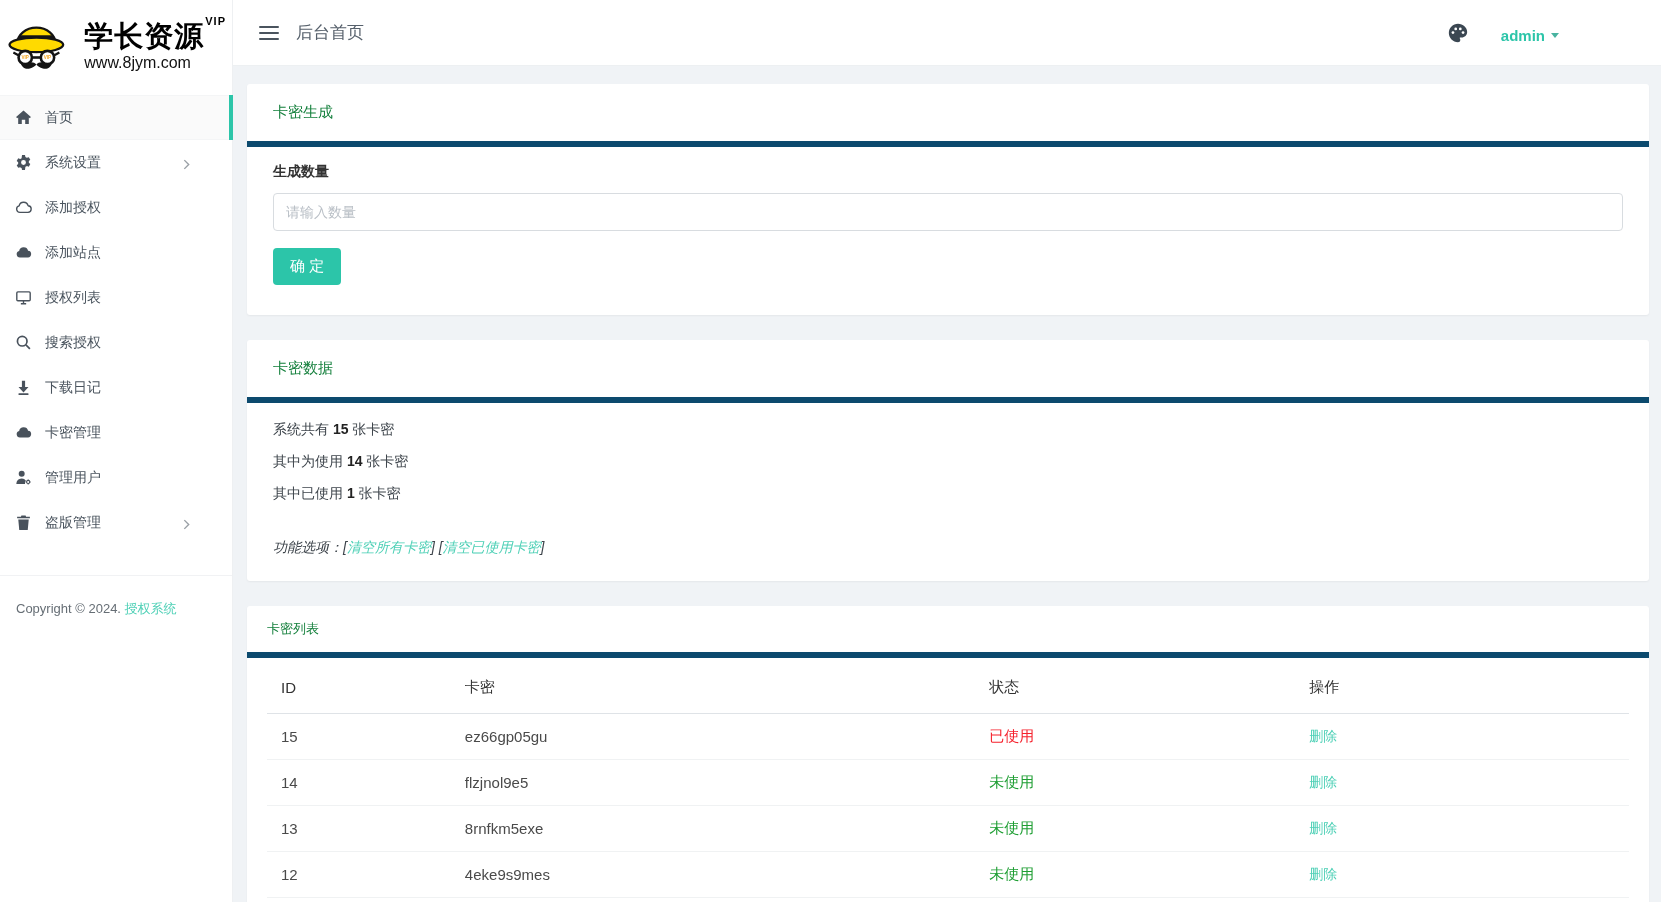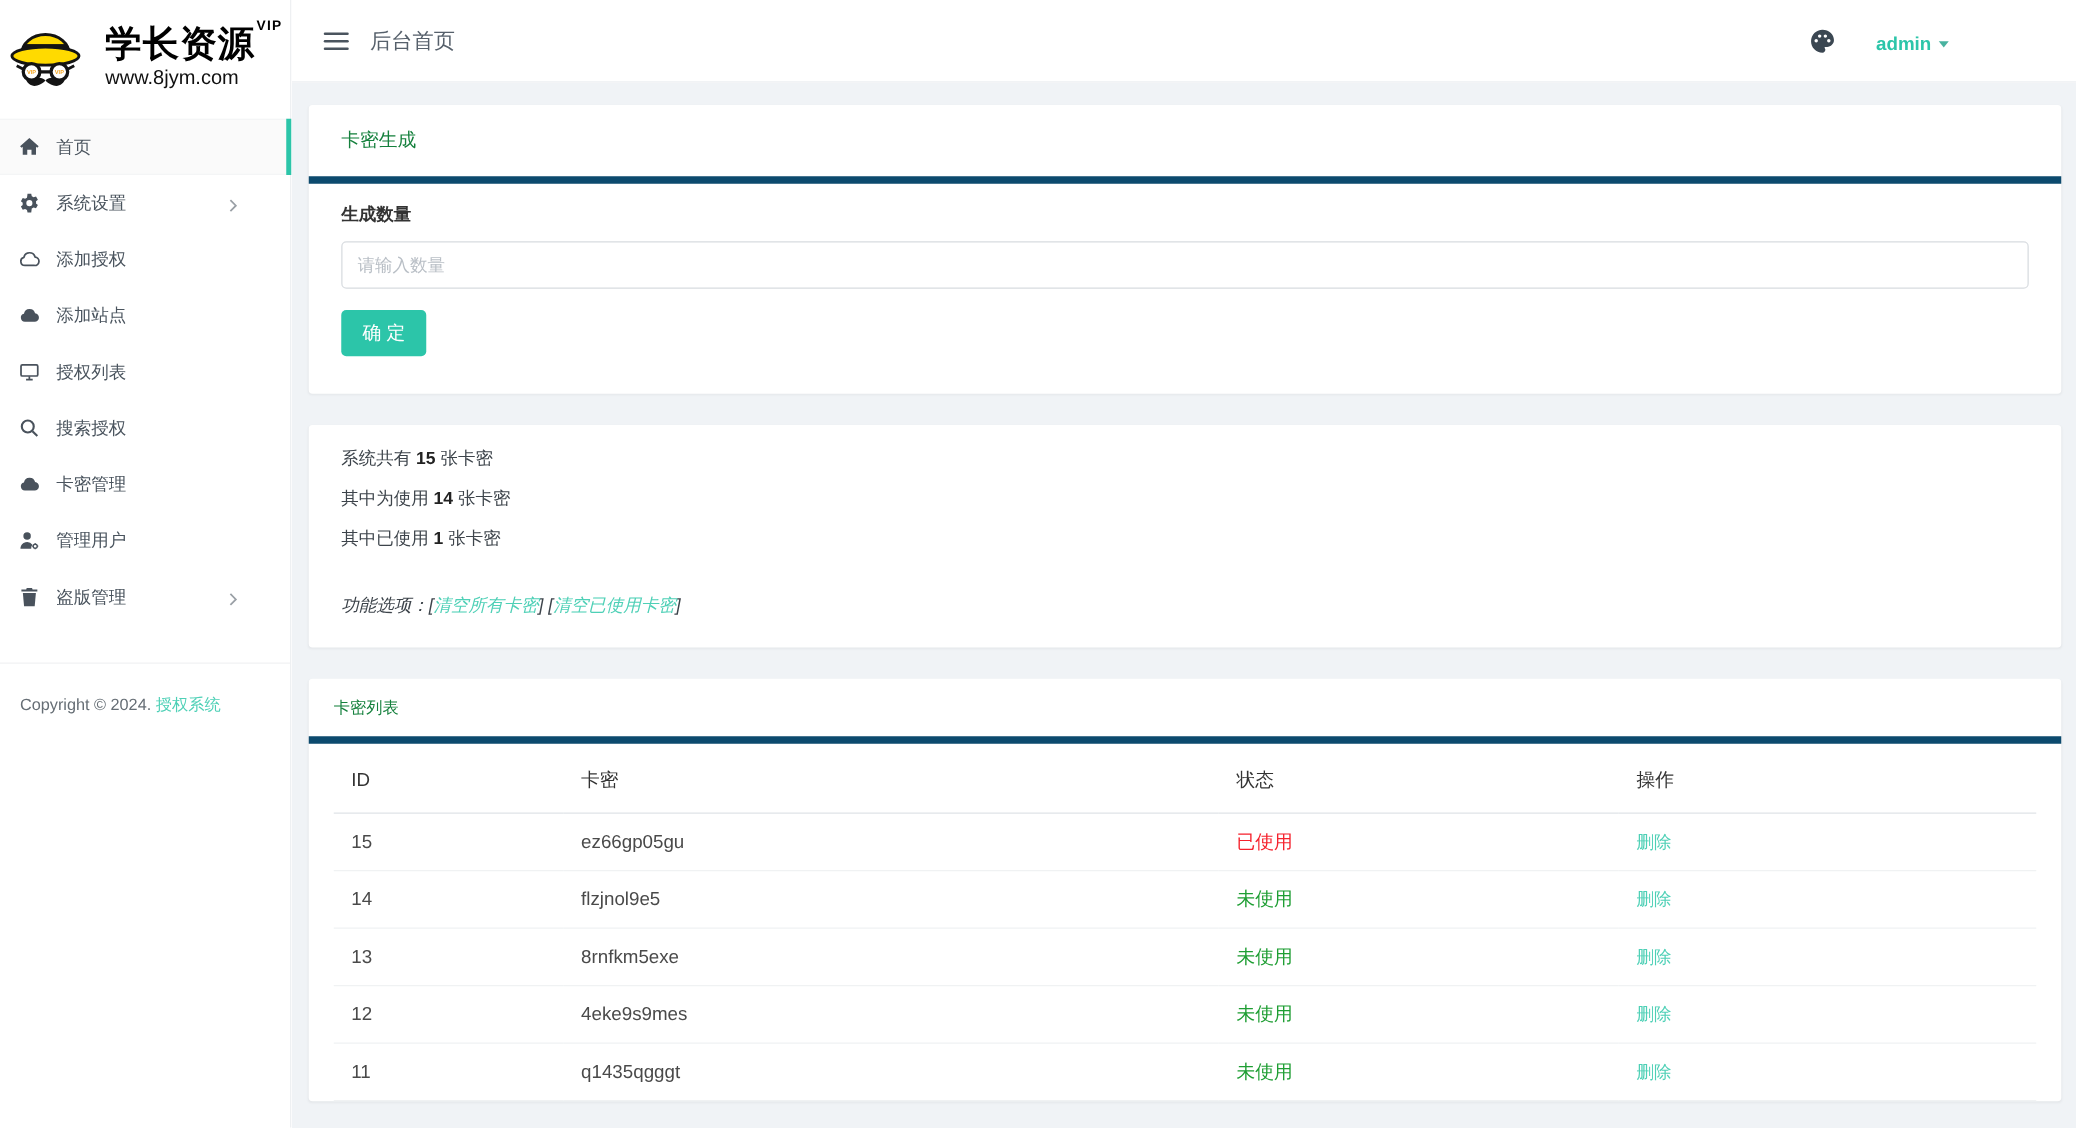--- a/index.html
+++ b/index.html
@@ -157,20 +157,29 @@
       <span>授权列表</span>
     </div>
     <div class="mi">
       <span class="ic">
         <svg viewBox="0 0 16 16" fill="none" stroke="currentColor" stroke-width="1.6">
             <circle cx="6.8" cy="6.8" r="4.5"></circle>
             <path d="M10.3 10.3 14 14"></path>
           </svg>
       </span>
       <span>搜索授权</span>
+    </div>
+    <div class="mi">
+      <span class="ic">
+        <svg viewBox="0 0 16 16" fill="currentColor">
+            <path d="M6.5 1.6h3v6h3.2L8 12.8 3.3 7.6h3.2z"></path>
+            <rect x="3.2" y="13.5" width="9.6" height="1.5" rx="0.7"></rect>
+          </svg>
+      </span>
+      <span>下载日记</span>
     </div>
     <div class="mi">
       <span class="ic">
         <svg viewBox="0 0 16 16" fill="currentColor">
             <path d="M11.8 12.6H4.6a3.1 3.1 0 0 1-.7-6.1 4.3 4.3 0 0 1 8.4-.2 2.85 2.85 0 0 1-.5 6.3z"></path>
           </svg>
       </span>
       <span>卡密管理</span>
     </div>
     <div class="mi">
@@ -238,20 +247,21 @@
   <section class="card">
     <div class="card-h">卡密生成</div>
     <div class="gen-body">
       <div class="lbl">生成数量</div>
       <input class="inp" type="text" placeholder="请输入数量" style="">
       <div><button class="btn">确 定</button></div>
     </div>
   </section>
 
   <section class="card">
+    <div class="card-h">卡密数据</div>
     <div class="stats-body">
       <p class="stats-line">
         <span>系统共有</span>
         <b>15</b>
         <span>张卡密</span>
       </p>
       <p class="stats-line">
         <span>其中为使用</span>
         <b>14</b>
         <span>张卡密</span>

